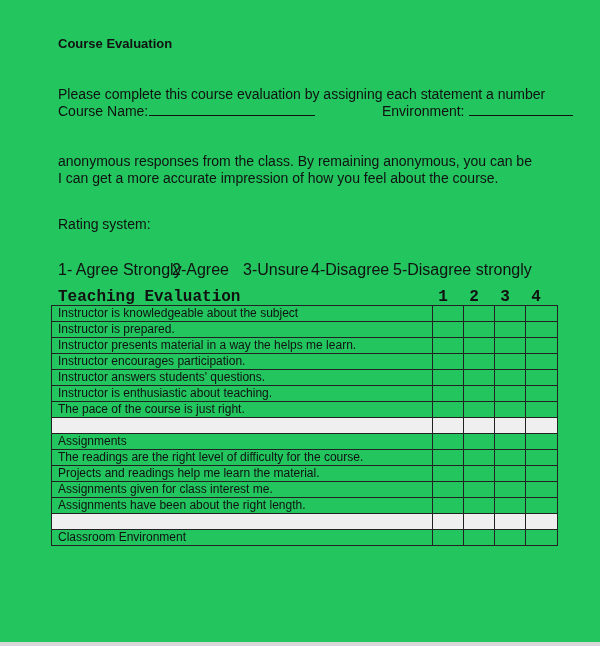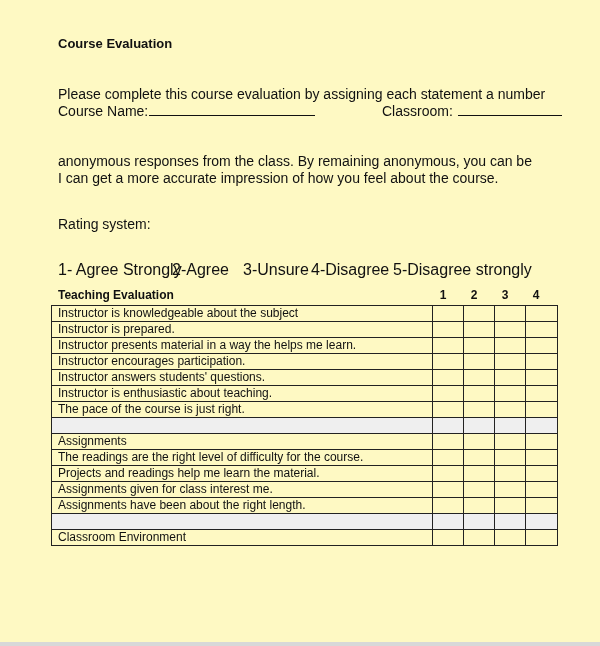--- a/index.html
+++ b/index.html
@@ -13,21 +13,21 @@
       position: relative;
       overflow: hidden;
       font-family: "Liberation Sans", sans-serif;
       color: #111;
     }
     .page {
       position: absolute;
       left: 0; top: 0;
       width: 600px;
       height: 643px;
-      background: #fef9c3;
+      background: #22c55e;
     }
     .bottom-strip {
       position: absolute;
       left: 0; top: 642px;
       width: 600px;
       height: 4px;
       background: #d8d8d8;
     }
     .title {
       position: absolute;
@@ -72,22 +72,23 @@
     }
     .rating-scale {
       position: absolute;
       top: 261px;
       font-size: 16px;
       white-space: nowrap;
     }
     .table-header {
       position: absolute;
       top: 288px;
-      font-size: 12px;
+      font-size: 16px;
       font-weight: bold;
+      font-family: Liberation Mono, monospace;
     }
     .th-label { left: 58px; }
     .th-num {
       width: 30px;
       text-align: center;
     }
     table.eval {
       border-collapse: collapse;
       position: absolute;
       left: 51px;
@@ -120,21 +121,21 @@
 
 <div class="page">
 
   <div class="title">Course Evaluation</div>
 
   <div class="field-row field-course">
     <span>Course Name:</span><span class="blank blank-course"></span>
   </div>
 
   <div class="field-row field-instructor">
-    <span>Classroom:</span><span class="blank blank-instructor"></span>
+    <span>Environment:</span><span class="blank blank-instructor"></span>
   </div>
 
   <div class="para para1">
     <div>Please complete this course evaluation by assigning each statement a number</div>
   </div>
 
   <div class="para para2">
     <div>anonymous responses from the class. By remaining anonymous, you can be</div>
     <div>I can get a more accurate impression of how you feel about the course.</div>
   </div>

